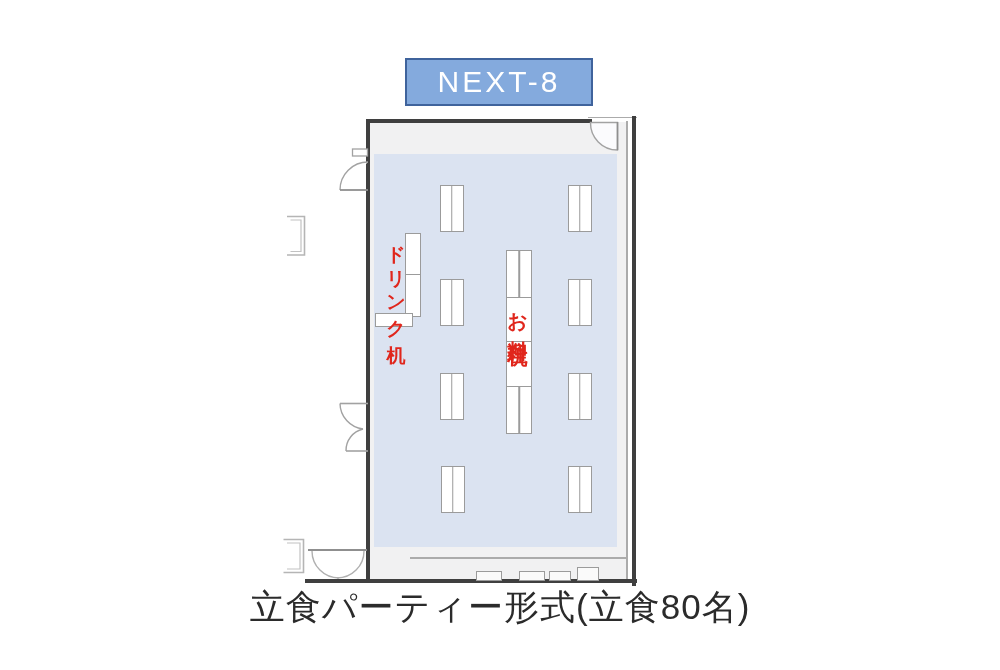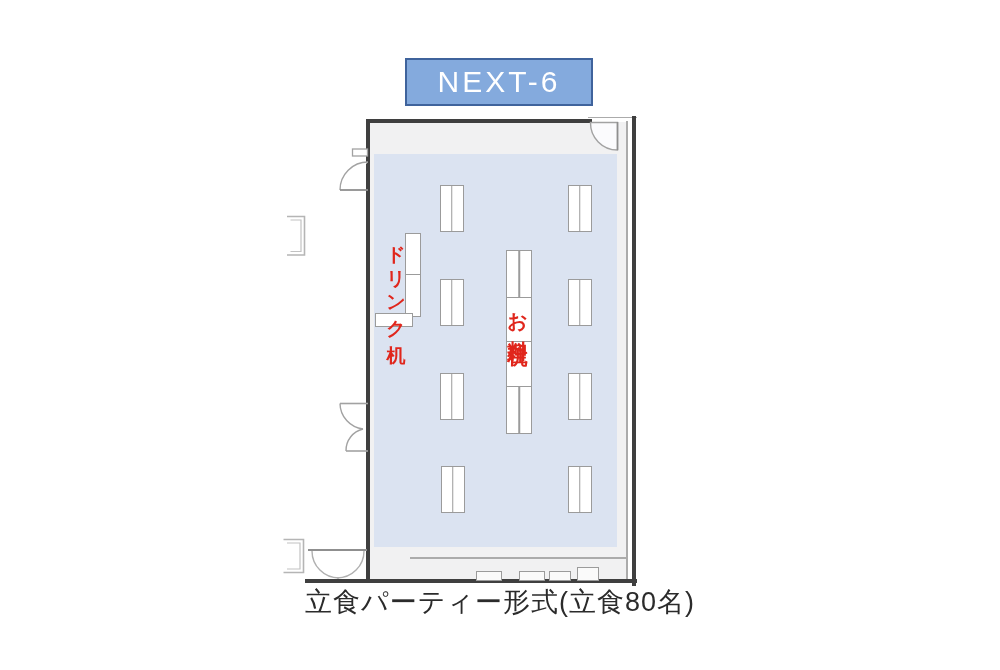--- a/index.html
+++ b/index.html
@@ -34,30 +34,30 @@
     border:1.2px solid #9b9b9b; box-sizing:border-box;
   }
   .vlabel {
     position:absolute; writing-mode:vertical-rl; text-orientation:upright;
     color:var(--label-red); font-weight:bold; line-height:1; white-space:nowrap;
   }
   .vlabel.drink { left:387px; top:232px; font-size:19px; letter-spacing:3px; }
   .vlabel.food  { left:508px; top:299px; font-size:20px; letter-spacing:3px; }
   .caption {
     position:absolute; left:0; top:584px; width:1000px; text-align:center;
-    color:#2b2b2b; font-size:27px; letter-spacing:1px;
+    color:#2b2b2b; font-size:35px; letter-spacing:1px;
   }
 </style>
 </head>
 <body>
 
 <div class="canvas" style="--title-fill: #84aadd; --title-border: #3f639c; --floor: #dbe3f1; --room-bg: #f1f1f2; --wall: #3f3f3f; --table-border: #9b9b9b; --table-fill: #ffffff; --label-red: #e0261c;">
 
   <div class="title-box">
-    <span>NEXT-6</span>
+    <span>NEXT-8</span>
   </div>
 
   <div class="room-bg"></div>
   <div class="floor"></div>
 
   <div class="wall" style="left:366px; top:119px; width:226px; height:3.5px;"></div>
   <div class="thinline" style="left:588px; top:116.5px; width:49px; height:1.5px;"></div>
   <div class="wall" style="left:366px; top:119px; width:3.5px; height:464px;"></div>
   <div class="thinline" style="left:626px; top:121px; width:1.5px; height:459px;"></div>
   <div class="wall" style="left:632px; top:116px; width:4px; height:470px;"></div>

